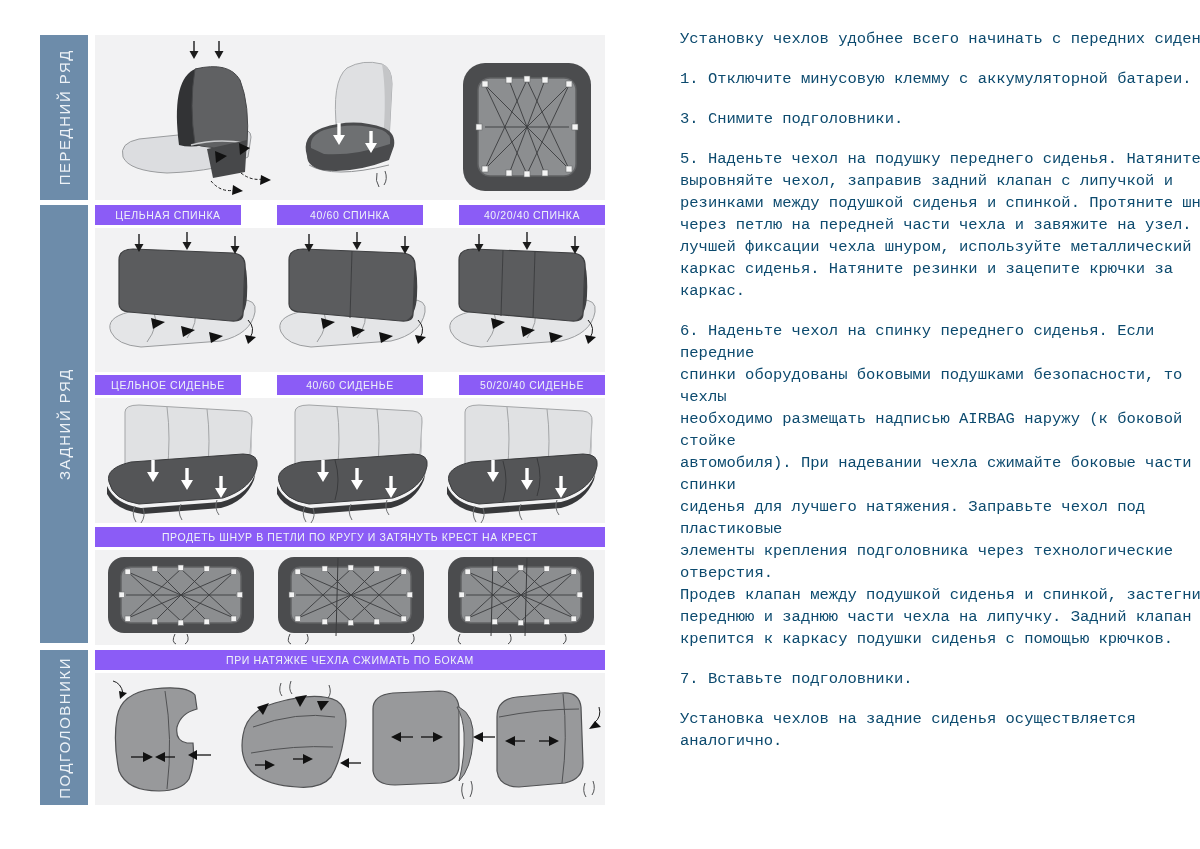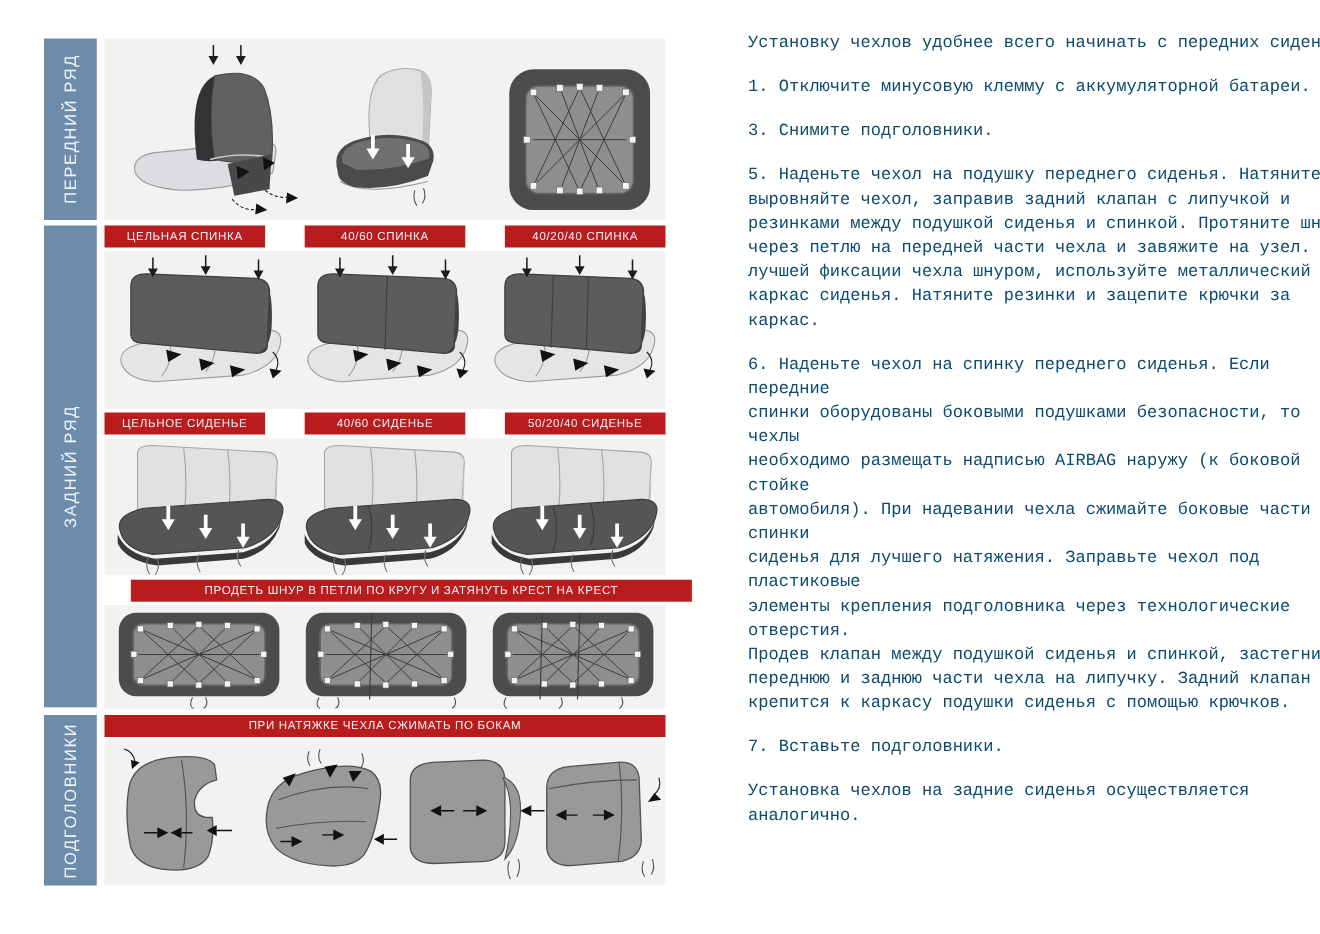--- a/index.html
+++ b/index.html
@@ -20,21 +20,21 @@
   
   .illus { position:absolute; left:95px; width:510px; }
   .panel { background:#f2f2f3; }
   .p1 { top:35px;  height:165px; }
   .p2 { top:228px; height:144px; }
   .p3 { top:398px; height:125px; }
   .p4 { top:550px; height:95px;  }
   .p5 { top:673px; height:132px; }
   .banner-row { display:flex; justify-content:space-between; height:20px; }
   .br-1 { top:205px; } .br-2 { top:375px;align-items:center; }
-  .banner { background:#b91c1c; color:#eef3f8; font-size:10.5px; letter-spacing:.6px;
+  .banner { background:#8b5cf6; color:#eef3f8; font-size:10.5px; letter-spacing:.6px;
             height:20px; line-height:20px; text-align:center; width:146px; }
   .banner.full { width:510px; }
   .fb-1 { top:527px; } .fb-2 { top:650px; }
   svg { display:block; }
 
   
   .instructions { position:absolute; left:680px; top:28px; width:552px;
                   color:#0c4a6e; font-size:15.5px; line-height:22px;font-family:Liberation Mono, monospace; }
   .instructions p { white-space:pre-line; margin-bottom:18px; }
 </style>
@@ -192,21 +192,21 @@
         <use href="#benchSeat" x="170" y="4"></use>
         <path d="M240 102 Q246 82 240 62" fill="none" stroke="#3a3b3d"></path>
       </g>
       <g>
         <use href="#benchSeat" x="340" y="4"></use>
         <path d="M408 103 Q414 83 408 63 M442 98 Q448 80 442 60" fill="none" stroke="#3a3b3d"></path>
       </g>
     </svg>
   </div>
 
-  <div class="illus banner full fb-1" style="position:absolute;margin-left:24px;">ПРОДЕТЬ ШНУР В ПЕТЛИ ПО КРУГУ И ЗАТЯНУТЬ КРЕСТ НА КРЕСТ</div>
+  <div class="illus banner full fb-1" style="position:absolute;">ПРОДЕТЬ ШНУР В ПЕТЛИ ПО КРУГУ И ЗАТЯНУТЬ КРЕСТ НА КРЕСТ</div>
 
   <div class="illus panel p4" style="position:absolute;">
     <svg width="510" height="95" viewBox="0 0 510 95">
       <defs>
         <g id="laceBase">
           <rect x="13" y="5" width="146" height="76" rx="16" fill="#4b4c4e"></rect>
           <rect x="26" y="15" width="120" height="56" rx="9" fill="#8c8e90" stroke="#606163" stroke-width="1.5"></rect>
           <g stroke="#3b3c3e" stroke-width="0.9" fill="none">
             <path d="M33 20 L139 66 M33 66 L139 20 M31 43 L141 43 M60 17 L112 69 M112 17 L60 69 M33 20 L86 69 L139 20 M33 66 L86 17 L139 66"></path>
           </g>

